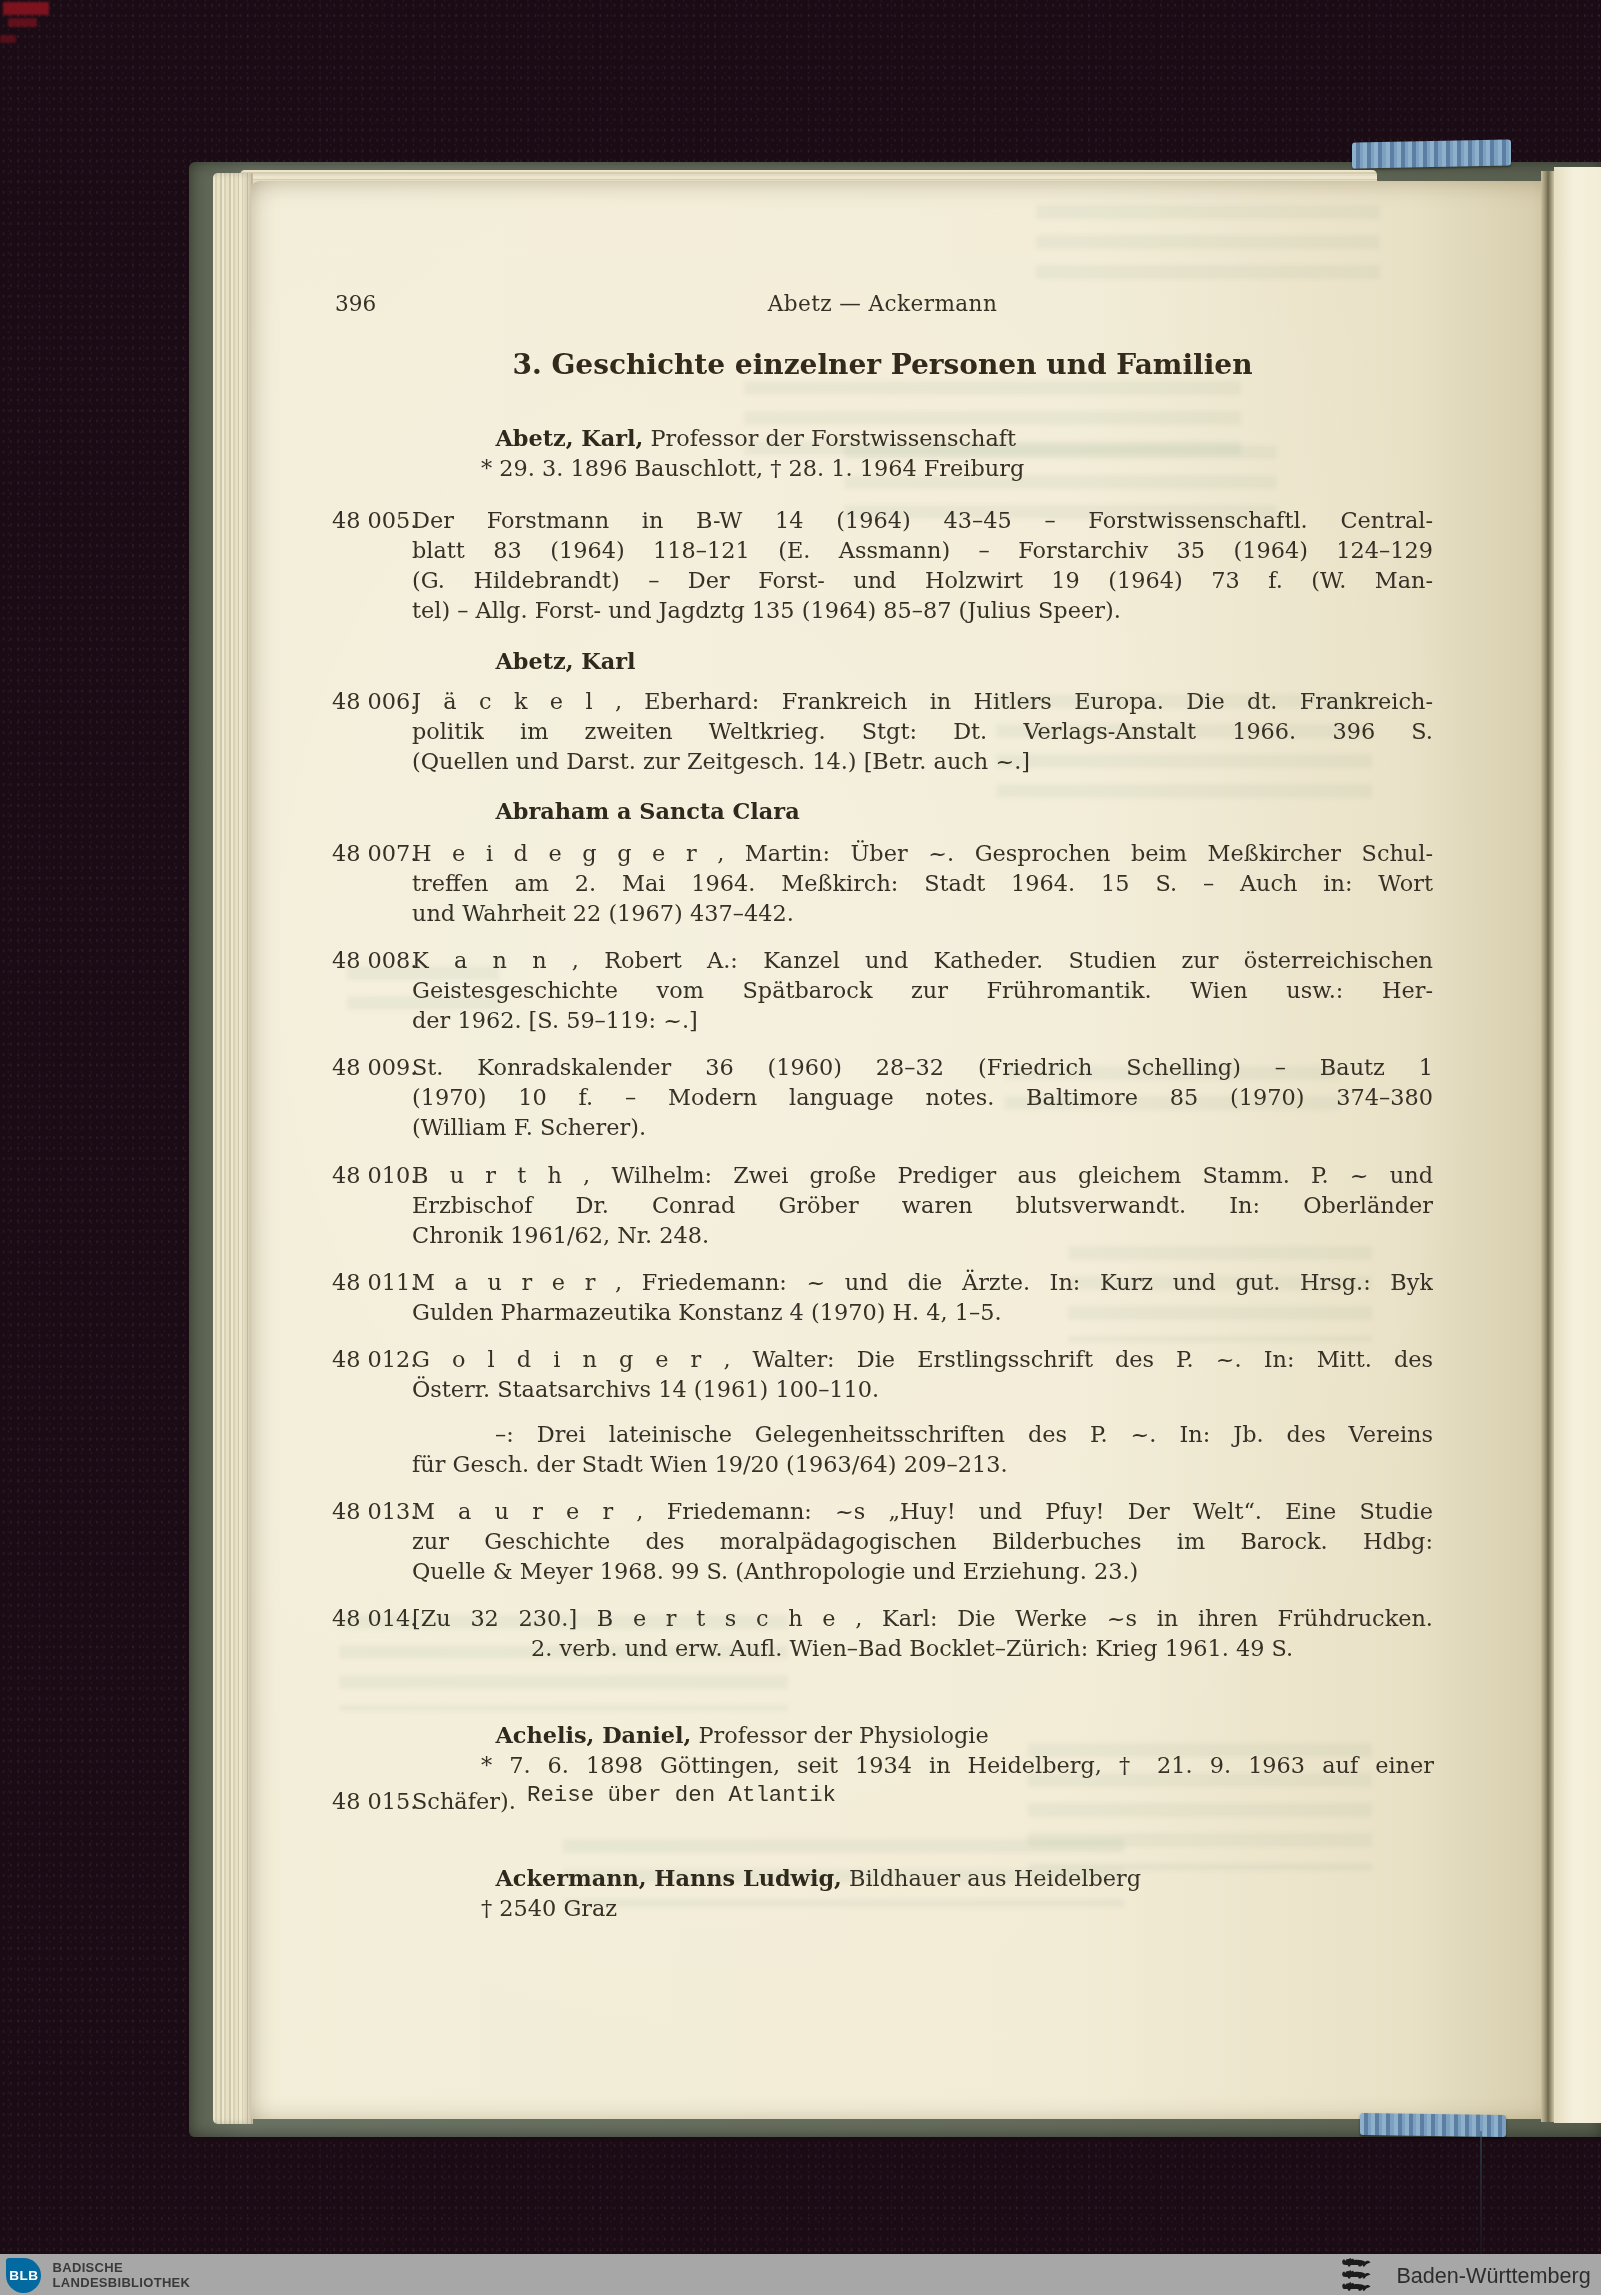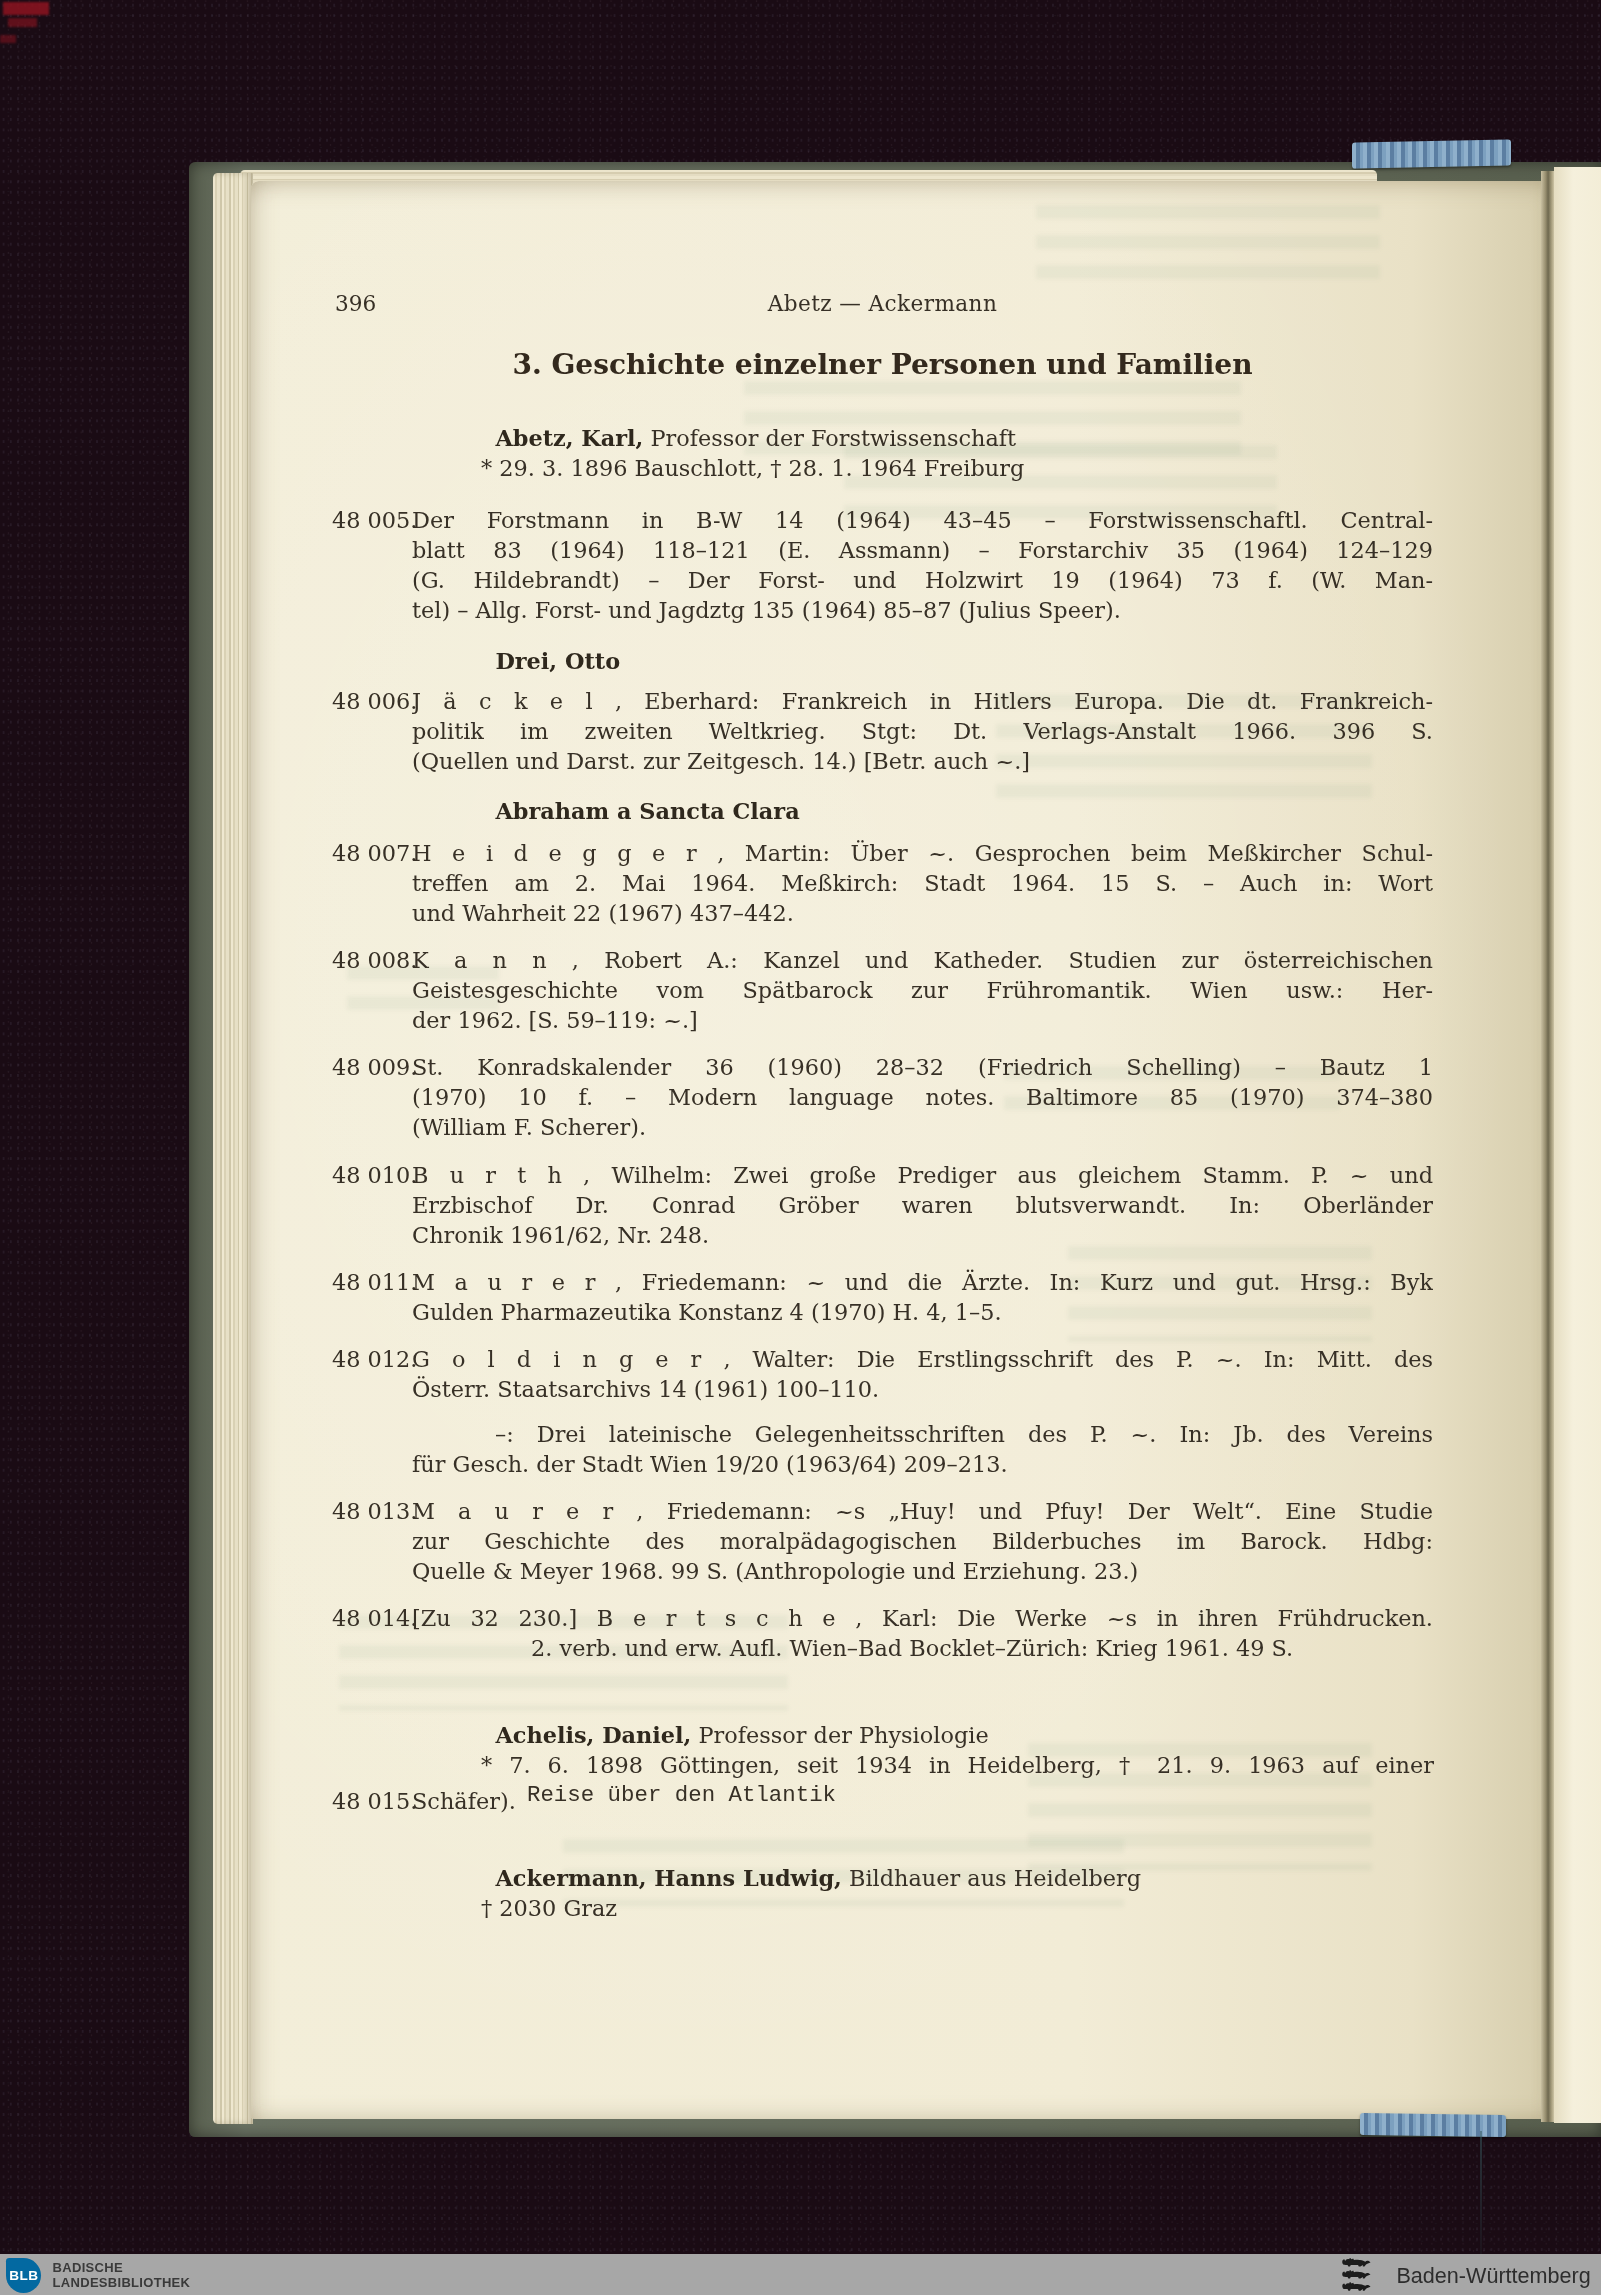--- a/index.html
+++ b/index.html
@@ -165,21 +165,21 @@
         <div class="block entry" style="top: 505px;">
           <span class="num">48 005.</span>
           <div class="etext">
             <div class="line just">Der Forstmann in B-W 14 (1964) 43–45 – Forstwissenschaftl. Central-</div>
             <div class="line just">blatt 83 (1964) 118–121 (E. Assmann) – Forstarchiv 35 (1964) 124–129</div>
             <div class="line just">(G. Hildebrandt) – Der Forst- und Holzwirt 19 (1964) 73 f. (W. Man-</div>
             <div class="line">tel) – Allg. Forst- und Jagdztg 135 (1964) 85–87 (Julius Speer).</div>
           </div>
         </div>
         <div class="block person" style="top: 646px;">
-          <div class="line pname"><b>Drei, Otto</b></div>
+          <div class="line pname"><b>Abetz, Karl</b></div>
         </div>
         <div class="block entry" style="top: 686px;">
           <span class="num">48 006.</span>
           <div class="etext">
             <div class="line just">J ä c k e l , Eberhard: Frankreich in Hitlers Europa. Die dt. Frankreich-</div>
             <div class="line just">politik im zweiten Weltkrieg. Stgt: Dt. Verlags-Anstalt 1966. 396 S.</div>
             <div class="line">(Quellen und Darst. zur Zeitgesch. 14.) [Betr. auch ~.]</div>
           </div>
         </div>
         <div class="block person" style="top: 796px;">
@@ -259,21 +259,21 @@
           <div class="line psub" style="margin-left: 46px; font-family: Liberation Mono, monospace;">Reise über den Atlantik</div>
         </div>
         <div class="block entry" style="top: 1786px;">
           <span class="num">48 015.</span>
           <div class="etext">
             <div class="line">Schäfer).</div>
           </div>
         </div>
         <div class="block person" style="top: 1863px;">
           <div class="line pname"><b>Ackermann, Hanns Ludwig,</b> Bildhauer aus Heidelberg</div>
-          <div class="line psub">† 2030 Graz</div>
+          <div class="line psub">† 2540 Graz</div>
         </div>
       </div>
   </div>
 
   <div class="footerbar">
     <div class="blb">
       <span>BLB</span>
     </div>
     <div class="libname">
       <div>BADISCHE</div>

